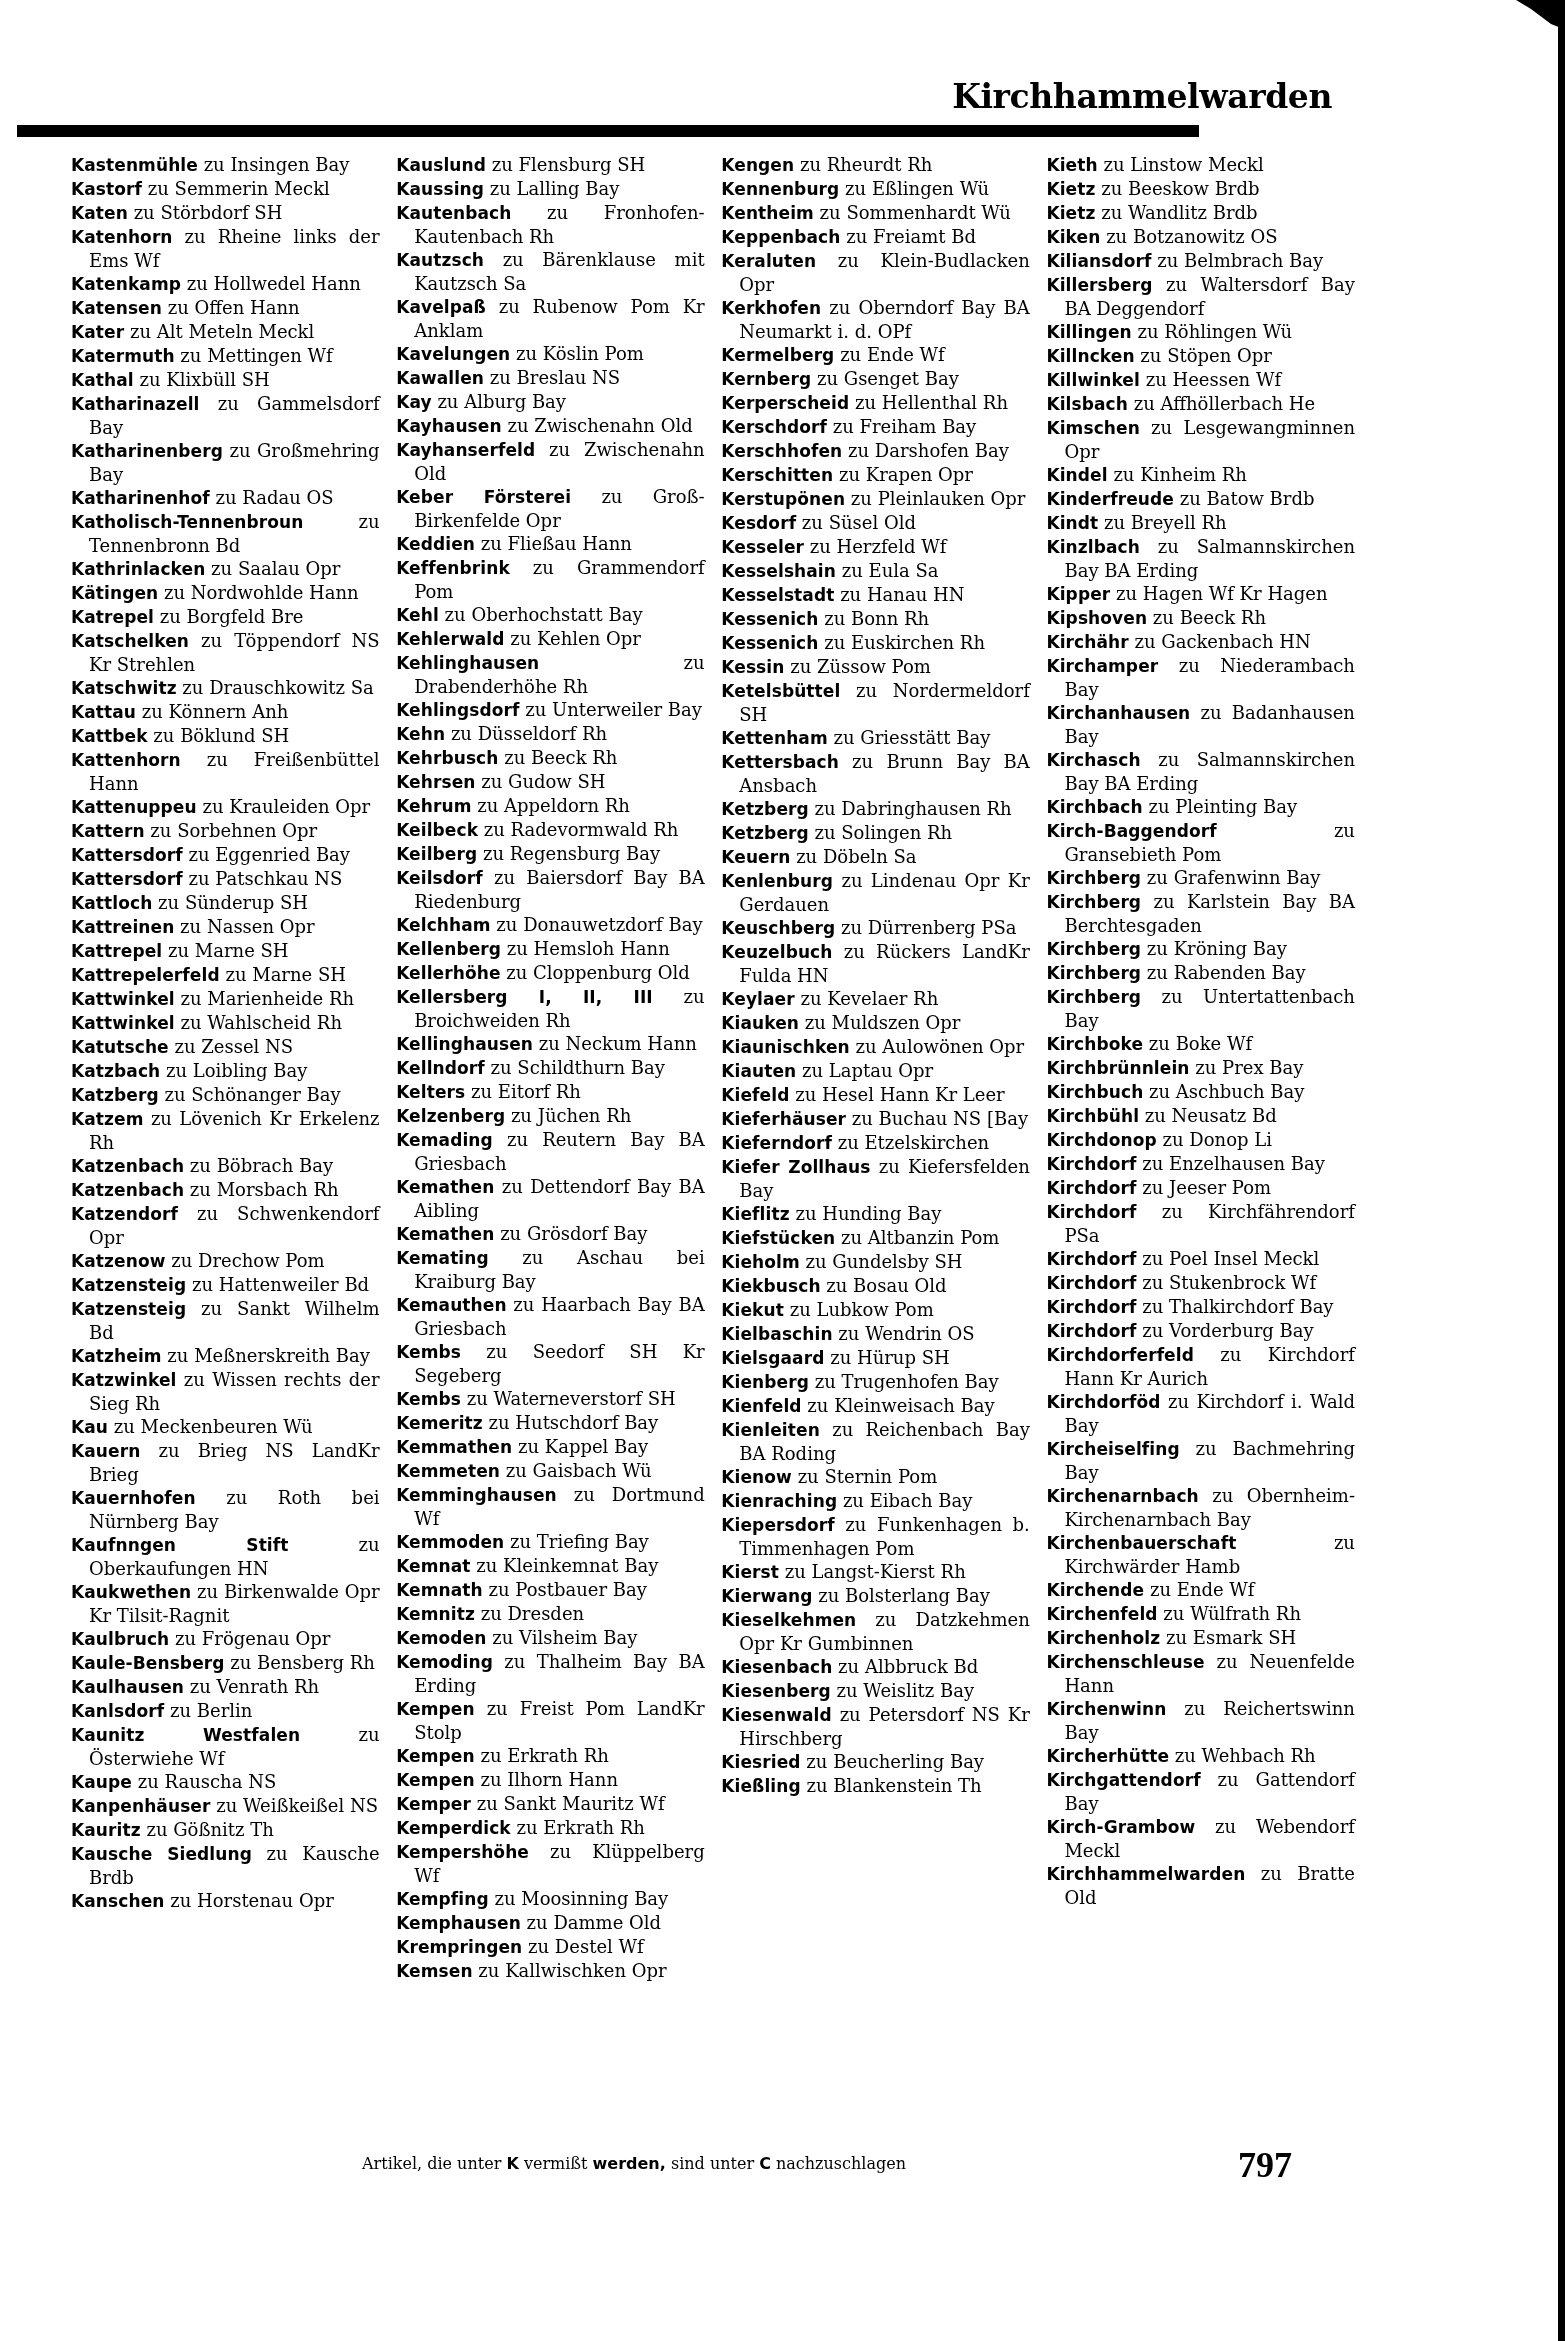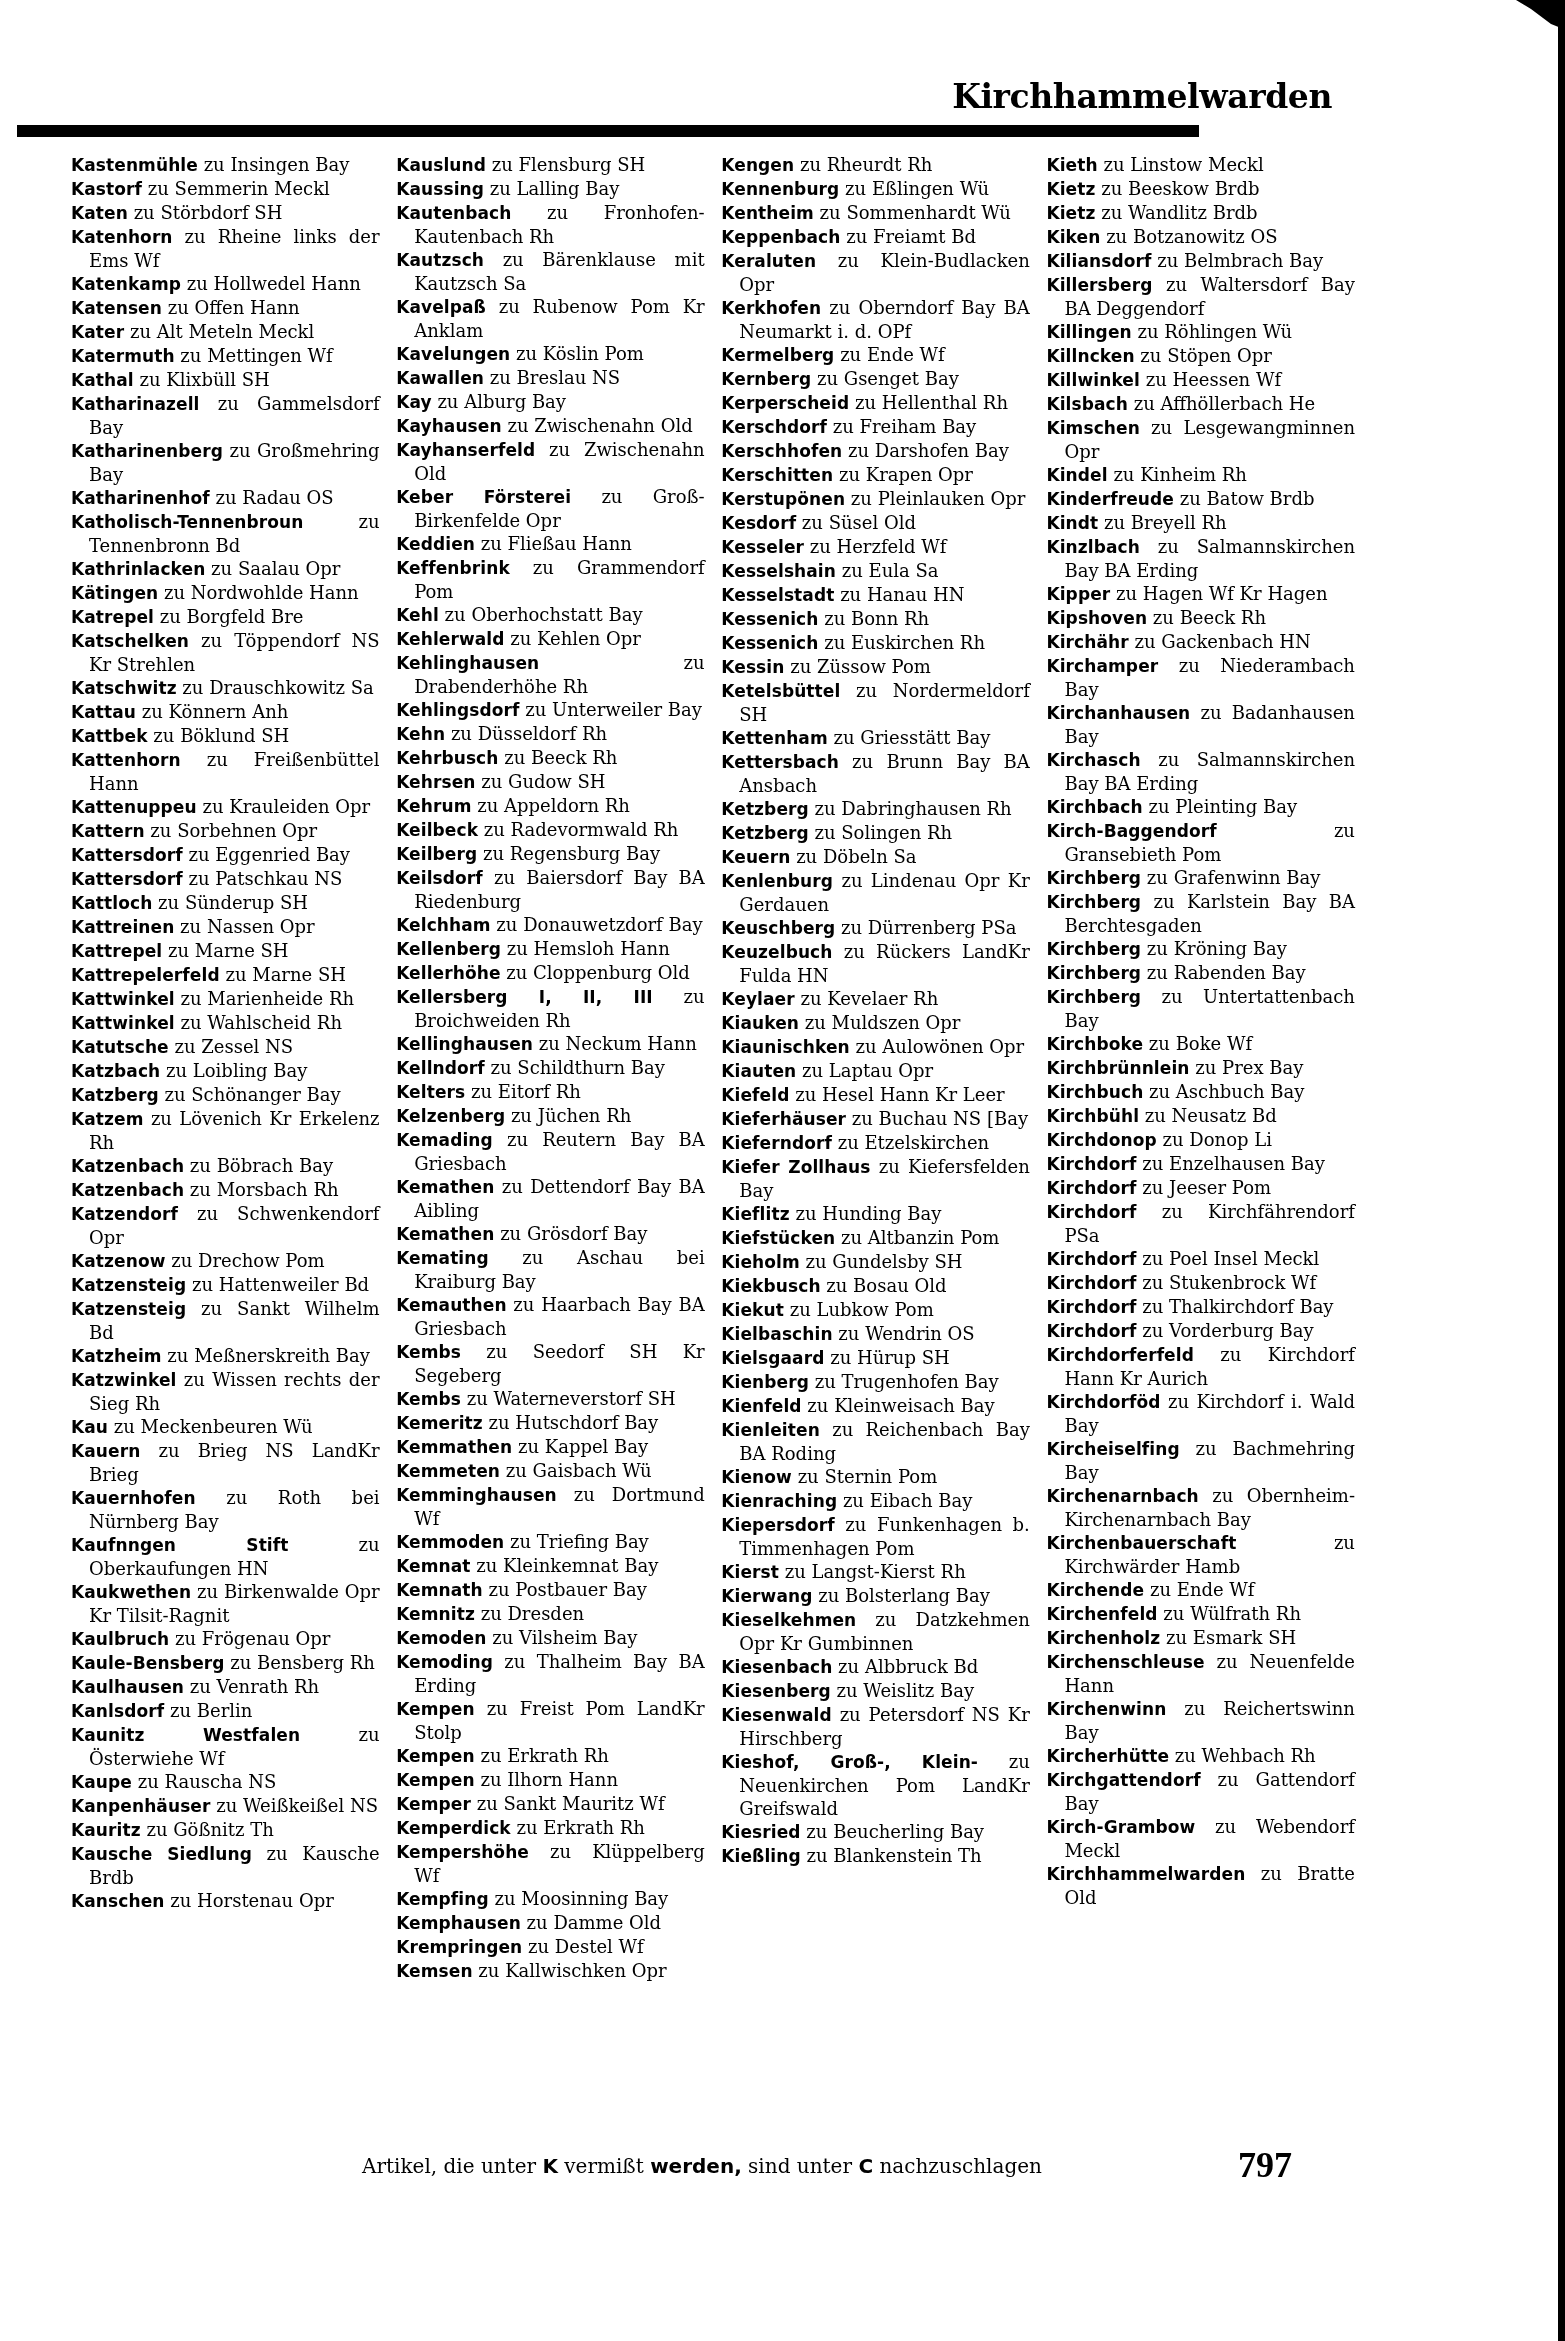--- a/index.html
+++ b/index.html
@@ -9,21 +9,21 @@
   .edge-top { position: absolute; right: 0; top: 0; width: 50px; height: 30px; background: #000;
               clip-path: polygon(0 0, 100% 0, 100% 100%, 70% 80%, 30% 30%); }
   .running-head { position: absolute; top: 80px; right: 234px; font-family: "DejaVu Serif", serif;
                   font-weight: bold; font-size: 33px; letter-spacing: -0.4px; line-height: 1; }
   .rule { position: absolute; top: 125px; left: 16.6px; width: 1182px; height: 11.6px; background: #000; }
   .columns { position: absolute; top: 153px; left: 51px; width: 1284px; display: flex; gap: 16.6px; margin-left: 20px; }
   .col { width: 309px; font-size: 18px; line-height: 23px; }
   .entry { text-indent: -18px; padding-left: 18px; text-align: justify; }
   .entry .head { font-weight: bold; font-family: "DejaVu Sans", sans-serif; font-size: 17px; letter-spacing: 0.1px; }
   .entry .rest { font-family: "DejaVu Serif", serif; }
-  .footer-note { position: absolute; top: 2154px; left: 362px; font-size: 20px; font-family: "DejaVu Serif", serif; text-align: right; }
+  .footer-note { position: absolute; top: 2154px; left: 362px; font-size: 16px; font-family: "DejaVu Serif", serif; text-align: right; }
   .footer-note b { font-family: "DejaVu Sans", sans-serif; }
   .page-number { position: absolute; top: 2144px; left: 1238px; font-size: 36px; font-weight: bold; font-family: "Liberation Serif", serif; }
 </style>
 </head>
 <body>
 
 <div class="edge"></div>
 <div class="edge-top"></div>
 
 <div class="running-head">Kirchhammelwarden</div>
@@ -201,21 +201,20 @@
       <div class="entry"><span class="head">Kienleiten</span><span class="rest"> zu Reichenbach Bay BA Roding</span></div>
       <div class="entry"><span class="head">Kienow</span><span class="rest"> zu Sternin Pom</span></div>
       <div class="entry"><span class="head">Kienraching</span><span class="rest"> zu Eibach Bay</span></div>
       <div class="entry"><span class="head">Kiepersdorf</span><span class="rest"> zu Funkenhagen b. Timmenhagen Pom</span></div>
       <div class="entry"><span class="head">Kierst</span><span class="rest"> zu Langst-Kierst Rh</span></div>
       <div class="entry"><span class="head">Kierwang</span><span class="rest"> zu Bolsterlang Bay</span></div>
       <div class="entry"><span class="head">Kieselkehmen</span><span class="rest"> zu Datzkehmen Opr Kr Gumbinnen</span></div>
       <div class="entry"><span class="head">Kiesenbach</span><span class="rest"> zu Albbruck Bd</span></div>
       <div class="entry"><span class="head">Kiesenberg</span><span class="rest"> zu Weislitz Bay</span></div>
       <div class="entry"><span class="head">Kiesenwald</span><span class="rest"> zu Petersdorf NS Kr Hirschberg</span></div>
-      <div class="entry"><span class="head">Kieshof, Groß-, Klein-</span><span class="rest"> zu Neuenkirchen Pom LandKr Greifswald</span></div>
       <div class="entry"><span class="head">Kiesried</span><span class="rest"> zu Beucherling Bay</span></div>
       <div class="entry"><span class="head">Kießling</span><span class="rest"> zu Blankenstein Th</span></div>
     </div>
   <div class="col">
       <div class="entry"><span class="head">Kieth</span><span class="rest"> zu Linstow Meckl</span></div>
       <div class="entry"><span class="head">Kietz</span><span class="rest"> zu Beeskow Brdb</span></div>
       <div class="entry"><span class="head">Kietz</span><span class="rest"> zu Wandlitz Brdb</span></div>
       <div class="entry"><span class="head">Kiken</span><span class="rest"> zu Botzanowitz OS</span></div>
       <div class="entry"><span class="head">Kiliansdorf</span><span class="rest"> zu Belmbrach Bay</span></div>
       <div class="entry"><span class="head">Killersberg</span><span class="rest"> zu Waltersdorf Bay BA Deggendorf</span></div>

